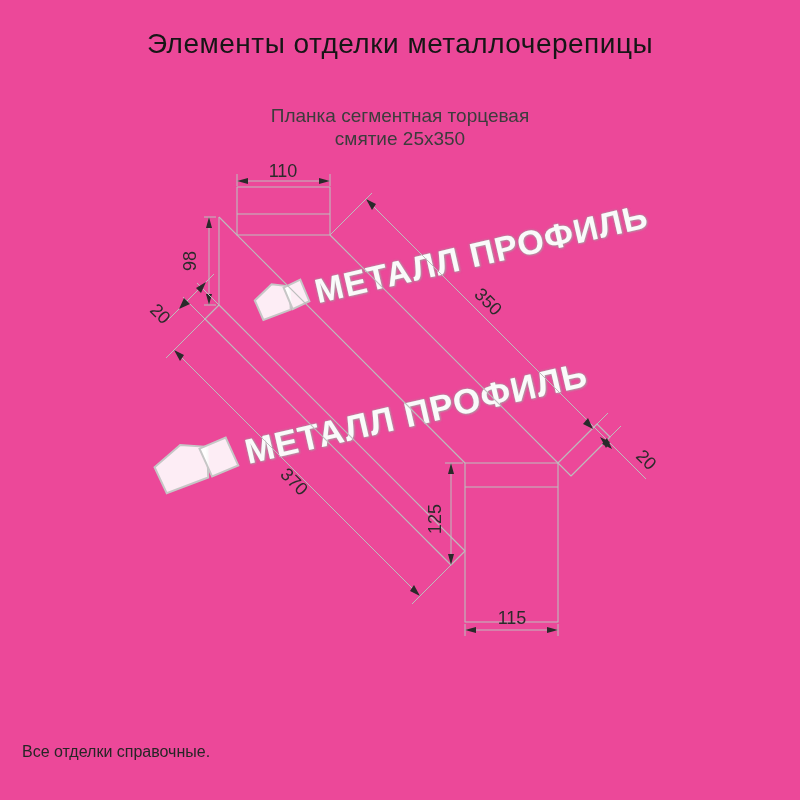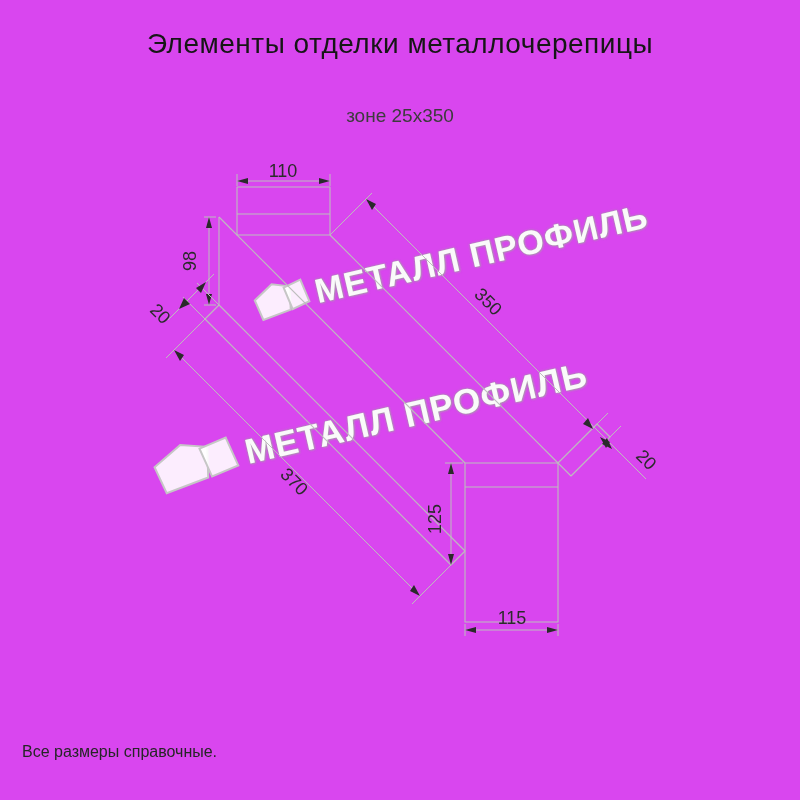--- a/index.html
+++ b/index.html
@@ -1,16 +1,16 @@
 <!DOCTYPE html>
 <html><head>
 <meta charset="utf-8">
 <style>
   html,body{margin:0;padding:0;background:#ffffff;}
-  .page{position:relative;width:800px;height:800px;background:#d946ef;overflow:hidden;
+  .page{position:relative;width:800px;height:800px;background:#ec4899;overflow:hidden;
         font-family:"Liberation Sans", sans-serif;}
   .page-title{position:absolute;left:0;top:28px;width:800px;text-align:center;
         font-size:28px;font-weight:400;color:#161616;letter-spacing:0.5px;}
   .drawing-subtitle{position:absolute;left:0;top:104px;width:800px;text-align:center;
         font-size:19px;line-height:23px;color:#3c3c3c;}
   .footer-notes{position:absolute;left:22px;top:740px;font-size:16px;line-height:23px;color:#262626;}
   .watermark{position:absolute;display:flex;align-items:center;gap:6px;
         transform-origin:left center;pointer-events:none;}
   .watermark .wm-text{font-weight:bold;white-space:nowrap;
         color:rgba(255,255,255,0.95);
@@ -28,21 +28,22 @@
   .logo-shape{stroke:#c6c6c6;stroke-width:2;fill:rgba(255,255,255,0.9);}
 </style>
 </head>
 <body>
 
 <div class="page">
 
   <div class="page-title">Элементы отделки металлочерепицы</div>
 
   <div class="drawing-subtitle">
-    <div>зоне 25х350</div>
+    <div>Планка сегментная торцевая</div>
+    <div>смятие 25х350</div>
   </div>
 
   <div class="watermark wm1">
     <svg width="58" height="40" viewBox="0 0 58 40">
       <path class="logo-shape" d="M7,36 L3,15 L23,3 L40,9 L36,32 Z"></path>
       <path class="logo-shape" d="M34,9 L52,5 L56,28 L38,32 Z"></path>
     </svg>
     <span class="wm-text">МЕТАЛЛ ПРОФИЛЬ</span>
   </div>
 
@@ -142,16 +143,16 @@
       <path class="dimline" d="M465,624 V636"></path>
       <path class="dimline" d="M558,624 V636"></path>
       <path class="dimline" d="M465,630 H558"></path>
       <polygon class="arrow" points="465,630 476,627 476,633"></polygon>
       <polygon class="arrow" points="558,630 547,627 547,633"></polygon>
       <text class="dim-label" x="512" y="624" text-anchor="middle">115</text>
     </g>
   </svg>
 
   <div class="footer-notes">
-    <div>Все размеры справочные.</div>
+    <div>Все отделки справочные.</div>
   </div>
 
 </div>
 
 </body></html>

